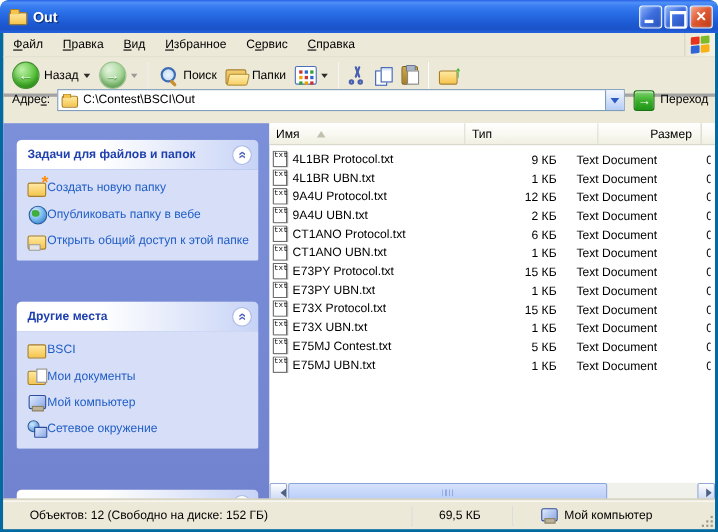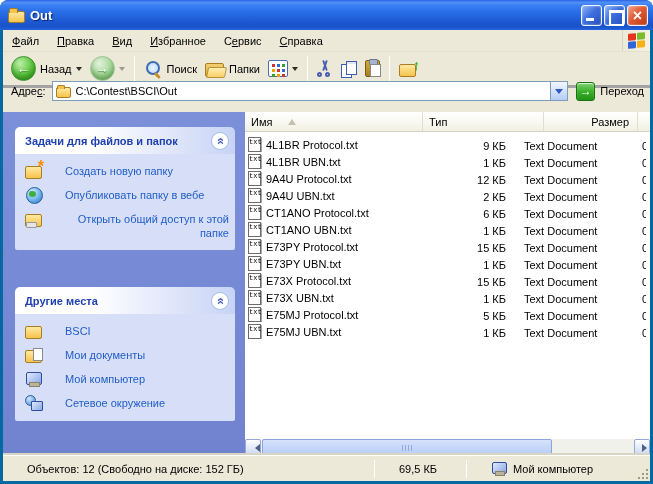--- a/index.html
+++ b/index.html
@@ -97,21 +97,21 @@
 
   
   .sidebar{width:242px;flex:none;background:linear-gradient(180deg,#7c90da,#7183cf);padding:15px 10px 0 12px;overflow:hidden;}
   .pane{margin-bottom:37px;border-radius:5px 5px 2px 2px;overflow:hidden;}
   .pane-header{height:27px;background:linear-gradient(90deg,#ffffff 0%,#ffffff 35%,#c7d3f6 100%);display:flex;align-items:center;padding:0 6px 0 10px;cursor:default;}
   .pane-title{flex:1;font-weight:bold;color:#1e3fae;font-size:11px;}
   .pane-chevron{width:18px;height:18px;border-radius:50%;background:#fff;border:1px solid #aabbe8;flex:none;position:relative;}
   .pane-chevron::after{content:"»";position:absolute;left:0;top:0;width:16px;height:16px;color:#4d64be;font-weight:bold;font-size:13px;line-height:16px;text-align:center;transform:rotate(-90deg);}
   .pane-chevron.down::after{transform:rotate(90deg);}
   .pane-body{background:#d6dff7;padding:9px 6px 10px 10px;}
-  .pane-item{display:flex;gap:22px;margin-bottom:8px;cursor:pointer;align-items:flex-start;}
+  .pane-item{display:flex;gap:0;margin-bottom:8px;cursor:pointer;align-items:flex-start;}
   .pane-item:last-child{margin-bottom:0;text-align:right;}
   .pane-label{color:#215dc6;line-height:14px;padding-top:1px;}
 
   
   .si{width:18px;height:16px;position:relative;flex:none;}
   .si.folder-icon::before,.si.new-folder-icon::before,.si.share-folder-icon::before,.si.my-documents-icon::before{
     content:"";position:absolute;left:0;top:3px;width:15px;height:11px;background:linear-gradient(180deg,#ffe9a2,#f5c44c);border:1px solid #a97d20;border-radius:2px;}
   .si.new-folder-icon::after{content:"*";position:absolute;right:-1px;top:-5px;color:#ff8c00;font-size:16px;font-weight:bold;}
   .si.share-folder-icon::after{content:"";position:absolute;left:1px;bottom:-1px;width:9px;height:4px;background:#e4e4e4;border:1px solid #9a9a9a;border-radius:1px;}
   .si.my-documents-icon::after{content:"";position:absolute;right:0;top:1px;width:8px;height:11px;background:#fff;border:1px solid #8a8a8a;}
@@ -414,21 +414,21 @@
                 <span class="txticon">txt</span>
                 <span class="fname">E73X UBN.txt</span>
               </div>
               <div class="cell c-size">1 КБ</div>
               <div class="cell c-type">Text Document</div>
               <div class="cell c-clip">0</div>
             </div>
             <div class="row">
               <div class="cell c-name">
                 <span class="txticon">txt</span>
-                <span class="fname">E75MJ Protocol.txt</span>
+                <span class="fname">E75MJ Contest.txt</span>
               </div>
               <div class="cell c-size">5 КБ</div>
               <div class="cell c-type">Text Document</div>
               <div class="cell c-clip">0</div>
             </div>
             <div class="row">
               <div class="cell c-name">
                 <span class="txticon">txt</span>
                 <span class="fname">E75MJ UBN.txt</span>
               </div>

